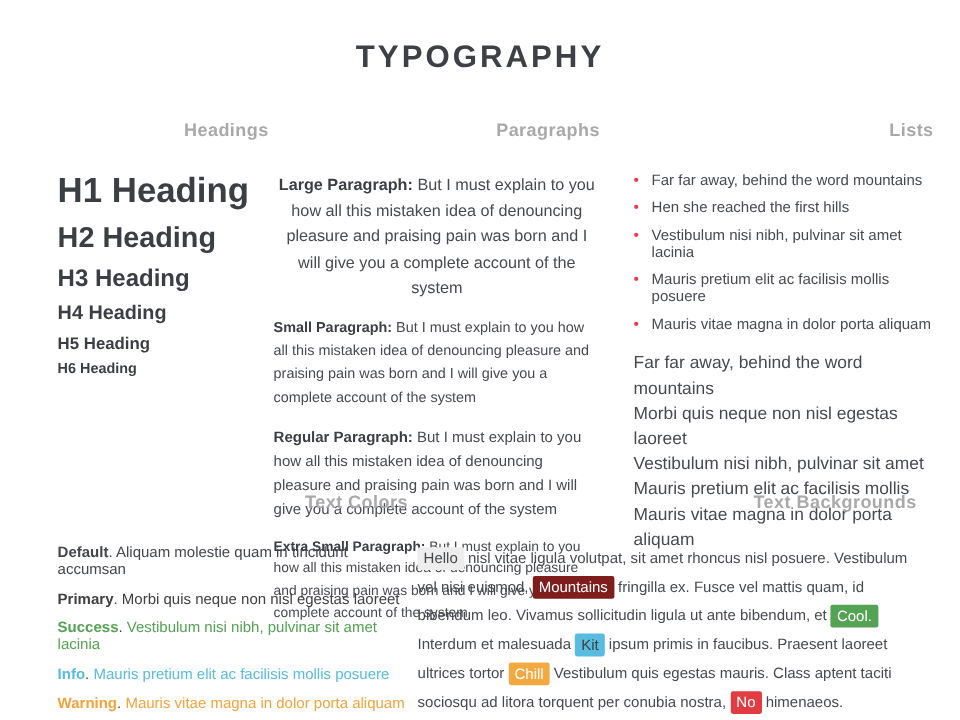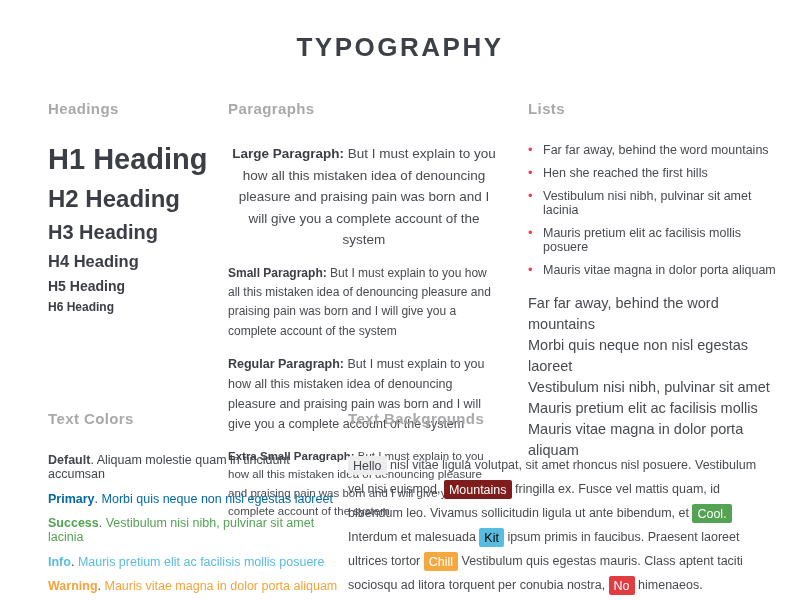--- a/index.html
+++ b/index.html
@@ -3,21 +3,21 @@
 <meta charset="utf-8">
 <style>
   html,body { margin:0; padding:0; background:#ffffff; }
   body { font-family:"Liberation Sans", sans-serif; color:#474a4f; }
   .page { position:relative; width:800px; height:600px; margin:0 auto; background:#ffffff; overflow:hidden; }
 
   .page-title { position:absolute; top:32px; left:0; right:0; text-align:center;
     font-size:26px; font-weight:bold; letter-spacing:2.5px; color:#3d4046; }
 
   .section-title { font-size:15px; font-weight:bold; color:#a9a9a9;
-    letter-spacing:0.4px; margin:0 0 26px 0; }
+    letter-spacing:0.4px; margin:0 0 26px 0;text-align:right; }
 
   
   .col-headings      { position:absolute; left:48px;  top:100px; width:176px; }
   .col-paragraphs    { position:absolute; left:228px; top:100px; width:272px; }
   .col-lists         { position:absolute; left:528px; top:100px; width:250px; }
   .sec-text-colors   { position:absolute; left:48px;  top:410px; width:292px; }
   .sec-text-bg       { position:absolute; left:348px; top:410px; width:416px; }
 
   
   .h-demo { color:#3b3e44; font-weight:bold; margin:0; }
@@ -41,32 +41,32 @@
   ul.bulleted li { position:relative; padding-left:15px; margin-bottom:9px; }
   ul.bulleted li .bullet { position:absolute; left:0; top:-1px; color:#ee3d4c; font-size:13px; }
   ul.unstyled { list-style:none; margin:6px 0 0 0; padding:0; font-size:14.5px; line-height:1.45; }
   ul.unstyled li { margin:0; }
 
   
   .color-row { font-size:12.5px; margin-bottom:10.5px; }
   .color-row .lbl { font-weight:bold; }
   .color-row .dot { color:#43464b; }
   .c-default { color:#43464b; }
-  .c-primary { color:#0369a1; }
+  .c-primary { color:#404040; }
   .c-success { color:#54a254; }
   .c-info    { color:#58bce0; }
   .c-warning { color:#f3a33c; }
 
   
   .bg-para { font-size:12.5px; line-height:24px; margin:0; color:#474a4f; }
   .chip { padding:2.5px 5px; border-radius:2px; white-space:nowrap; }
   .chip-default { background:#ededed; color:#43464b; }
   .chip-primary { background:#7f1d1d; color:#ffffff; }
   .chip-success { background:#54a254; color:#ffffff; }
-  .chip-info    { background:#58bce0; color:#000000;text-align:right; }
+  .chip-info    { background:#58bce0; color:#404040;text-align:right; }
   .chip-warning { background:#f3a93f; color:#ffffff; }
   .chip-danger  { background:#e23c43; color:#ffffff; }
 </style>
 </head>
 <body>
 
 <div class="page">
 
   <div class="page-title">TYPOGRAPHY</div>
 

